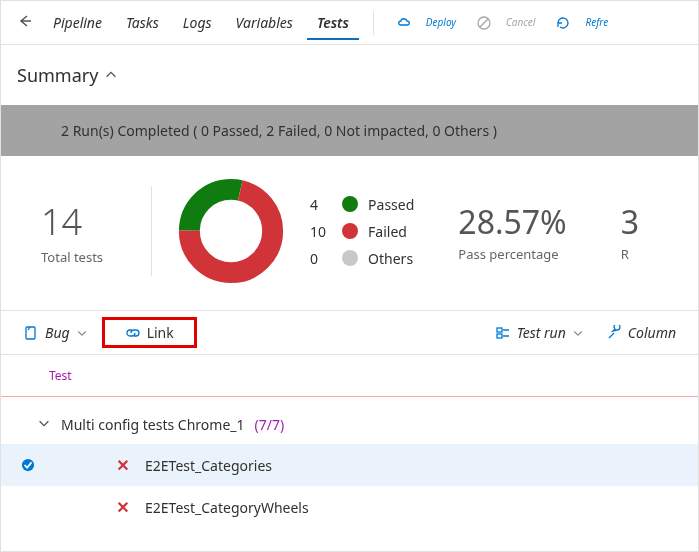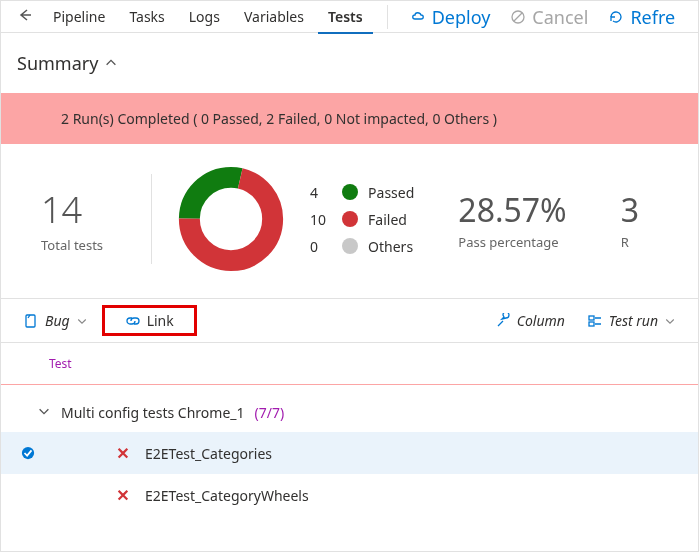--- a/index.html
+++ b/index.html
@@ -1,29 +1,29 @@
 <!DOCTYPE html>
 <html><head>
   <meta charset="utf-8">
   <style>
     * { box-sizing: border-box; margin: 0; padding: 0; }
     body { font-family: "Segoe UI", system-ui, sans-serif; font-size: 14px; color: #323130; width: 699px; height: 552px; overflow: hidden; border: 1px solid #e1e1e1; }
-    .topnav { display: flex; align-items: center; height: 32px; padding: 0 10px; border-bottom: 1px solid #e1e1e1; gap: 4px; }
+    .topnav { display: flex; align-items: center; height: 44px; padding: 0 10px; border-bottom: 1px solid #e1e1e1; gap: 4px; font-style: italic; }
     .topnav .back { padding: 6px; cursor: pointer; color: #555; }
     .topnav .tab { padding: 8px 10px; cursor: pointer; color: #323130; font-size: 14px; }
     .topnav .tab.active { font-weight: 600; border-bottom: 2px solid #106ebe; padding-bottom: 6px; }
     .topnav .divider { width: 1px; height: 24px; background: #e1e1e1; margin: 0 10px; }
-    .topnav .action { display: flex; align-items: center; gap: 6px; padding: 6px 8px; cursor: pointer; font-size: 18px; }
+    .topnav .action { display: flex; align-items: flex-start; gap: 14px; padding: 6px 8px; cursor: pointer; font-size: 10px; }
     .topnav .deploy { color: #0078d4; }
     .topnav .deploy svg { stroke: #0078d4; }
     .topnav .cancel { color: #a6a6a6; }
     .topnav .cancel svg { stroke: #a6a6a6; }
     .topnav .refresh { color: #0078d4; }
     .summary-header { padding: 18px 16px; font-size: 18px; display: flex; align-items: center; gap: 6px; }
-    .status-bar { background: #fca5a5; padding: 16px 0 16px 60px; font-size: 14px; color: #323130; }
+    .status-bar { background: #a3a3a3; padding: 16px 0 16px 60px; font-size: 14px; color: #323130; }
     .stats-row { display: flex; align-items: center; padding: 20px 16px 24px 40px; gap: 24px; }
     .stat-big { font-size: 36px; color: #555; font-weight: 300; }
     .stat-label { font-size: 13px; color: #666; margin-top: 2px; }
     .stat-col { padding-right: 24px; }
     .vdivider { width: 1px; height: 90px; background: #e1e1e1; }
     .donut { width: 110px; height: 110px; }
     .legend { display: flex; flex-direction: column; gap: 8px; justify-content: center; }
     .legend-row { display: flex; align-items: center; gap: 10px; }
     .legend-num { width: 22px; text-align: left; font-size: 14px; color: #323130; }
     .dot { width: 16px; height: 16px; border-radius: 50%; }
@@ -154,37 +154,37 @@
           <path d="M6 8 A3 3 0 0 1 9 5 L11 5 A3 3 0 0 1 11 11 L9 11"></path>
           <path d="M10 8 A3 3 0 0 1 7 11 L5 11 A3 3 0 0 1 5 5 L7 5"></path>
         </svg>
     </span>
     <span>Link</span>
   </div>
   <div class="spacer"></div>
   <div class="toolbtn">
     <span class="icon icon-blue">
       <svg width="16" height="16" viewBox="0 0 16 16" stroke-width="1.3">
-          <path d="M11 5 A3 3 0 1 0 8 2 L9 4 L7 6 Z M8 8 L3 13"></path>
-        </svg>
-    </span>
-    <span>Column</span>
-  </div>
-  <div class="toolbtn">
-    <span class="icon icon-blue">
-      <svg width="16" height="16" viewBox="0 0 16 16" stroke-width="1.3">
           <rect x="2" y="3" width="5" height="4"></rect>
           <rect x="2" y="9" width="5" height="4"></rect>
           <path d="M8 5 H14 M8 11 H14"></path>
         </svg>
     </span>
     <span>Test run</span>
     <svg width="12" height="12" viewBox="0 0 16 16" fill="none" stroke="#888" stroke-width="1.5">
         <path d="M3 6 L8 11 L13 6"></path>
       </svg>
+  </div>
+  <div class="toolbtn">
+    <span class="icon icon-blue">
+      <svg width="16" height="16" viewBox="0 0 16 16" stroke-width="1.3">
+          <path d="M11 5 A3 3 0 1 0 8 2 L9 4 L7 6 Z M8 8 L3 13"></path>
+        </svg>
+    </span>
+    <span>Column</span>
   </div>
 </div>
 
 <div class="col-header">Test</div>
 
 <div class="tree">
   <div class="tree-row">
     <span class="caret">
       <svg width="14" height="14" viewBox="0 0 16 16" fill="none" stroke="#555" stroke-width="1.5">
           <path d="M3 6 L8 11 L13 6"></path>

